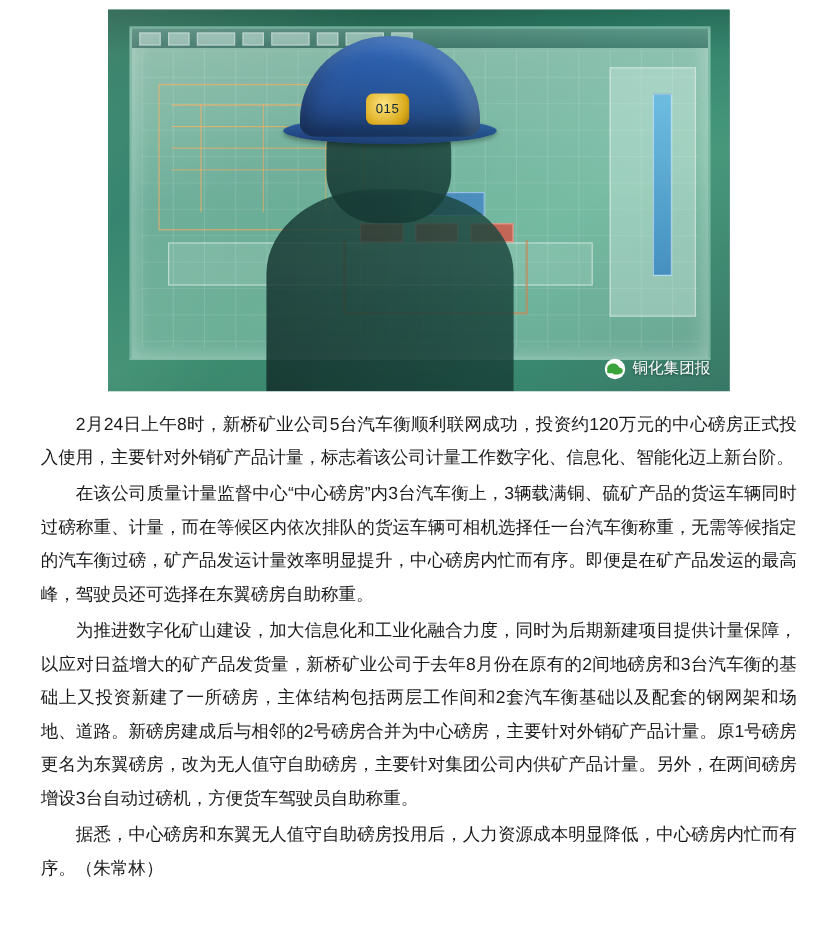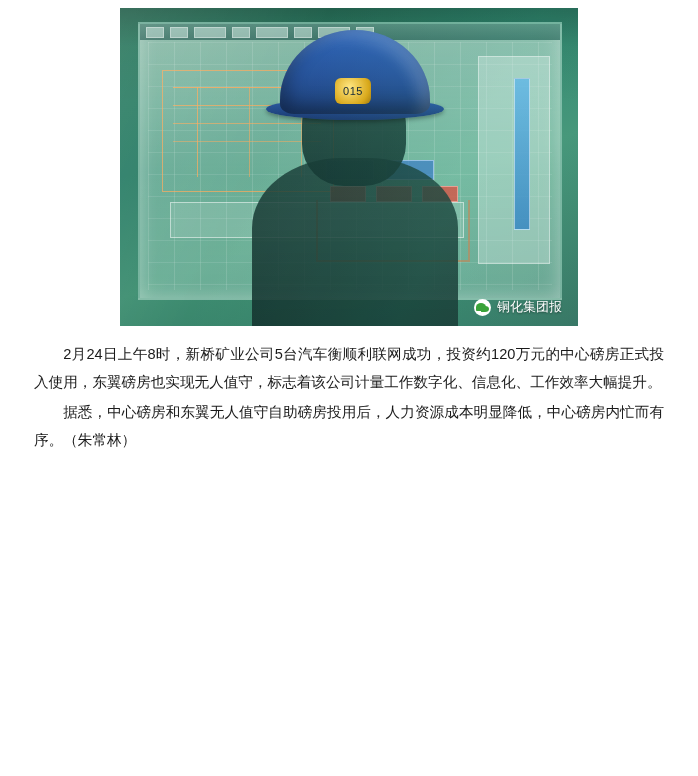--- a/index.html
+++ b/index.html
@@ -17,21 +17,21 @@
   .page {
     position: relative;
     width: 698px;
     height: 776px;
     background: #ffffff;
   }
 
   
   .figure {
     position: relative;
-    width: 458px;
+    width: 518px;
     margin: 8px auto 0 auto;
     height: 318px;
     overflow: hidden;
     background: #1d5a4a;
   }
   .photo {
     position: absolute;
     inset: 0;
     
     background:
@@ -305,17 +305,19 @@
 
     <div class="sheen"></div>
 
     <div class="wm">
       <span class="wm-logo"></span>
       <span>铜化集团报</span>
     </div>
   </div>
 
   <div class="article">
-    <p>2月24日上午8时，新桥矿业公司5台汽车衡顺利联网成功，投资约120万元的中心磅房正式投入使用，东翼磅房也实现无人值守，标志着该公司计量工作数字化、信息化、工作效率大幅提升。</p>
+    <p>2月24日上午8时，新桥矿业公司5台汽车衡顺利联网成功，投资约120万元的中心磅房正式投入使用，主要针对外销矿产品计量，标志着该公司计量工作数字化、信息化、智能化迈上新台阶。</p>
+    <p>在该公司质量计量监督中心“中心磅房”内3台汽车衡上，3辆载满铜、硫矿产品的货运车辆同时过磅称重、计量，而在等候区内依次排队的货运车辆可相机选择任一台汽车衡称重，无需等候指定的汽车衡过磅，矿产品发运计量效率明显提升，中心磅房内忙而有序。即便是在矿产品发运的最高峰，驾驶员还可选择在东翼磅房自助称重。</p>
+    <p>为推进数字化矿山建设，加大信息化和工业化融合力度，同时为后期新建项目提供计量保障，以应对日益增大的矿产品发货量，新桥矿业公司于去年8月份在原有的2间地磅房和3台汽车衡的基础上又投资新建了一所磅房，主体结构包括两层工作间和2套汽车衡基础以及配套的钢网架和场地、道路。新磅房建成后与相邻的2号磅房合并为中心磅房，主要针对外销矿产品计量。原1号磅房更名为东翼磅房，改为无人值守自助磅房，主要针对集团公司内供矿产品计量。另外，在两间磅房增设3台自动过磅机，方便货车驾驶员自助称重。</p>
     <p>据悉，中心磅房和东翼无人值守自助磅房投用后，人力资源成本明显降低，中心磅房内忙而有序。（朱常林）</p>
   </div>
 
 </div>
 
 </body></html>

